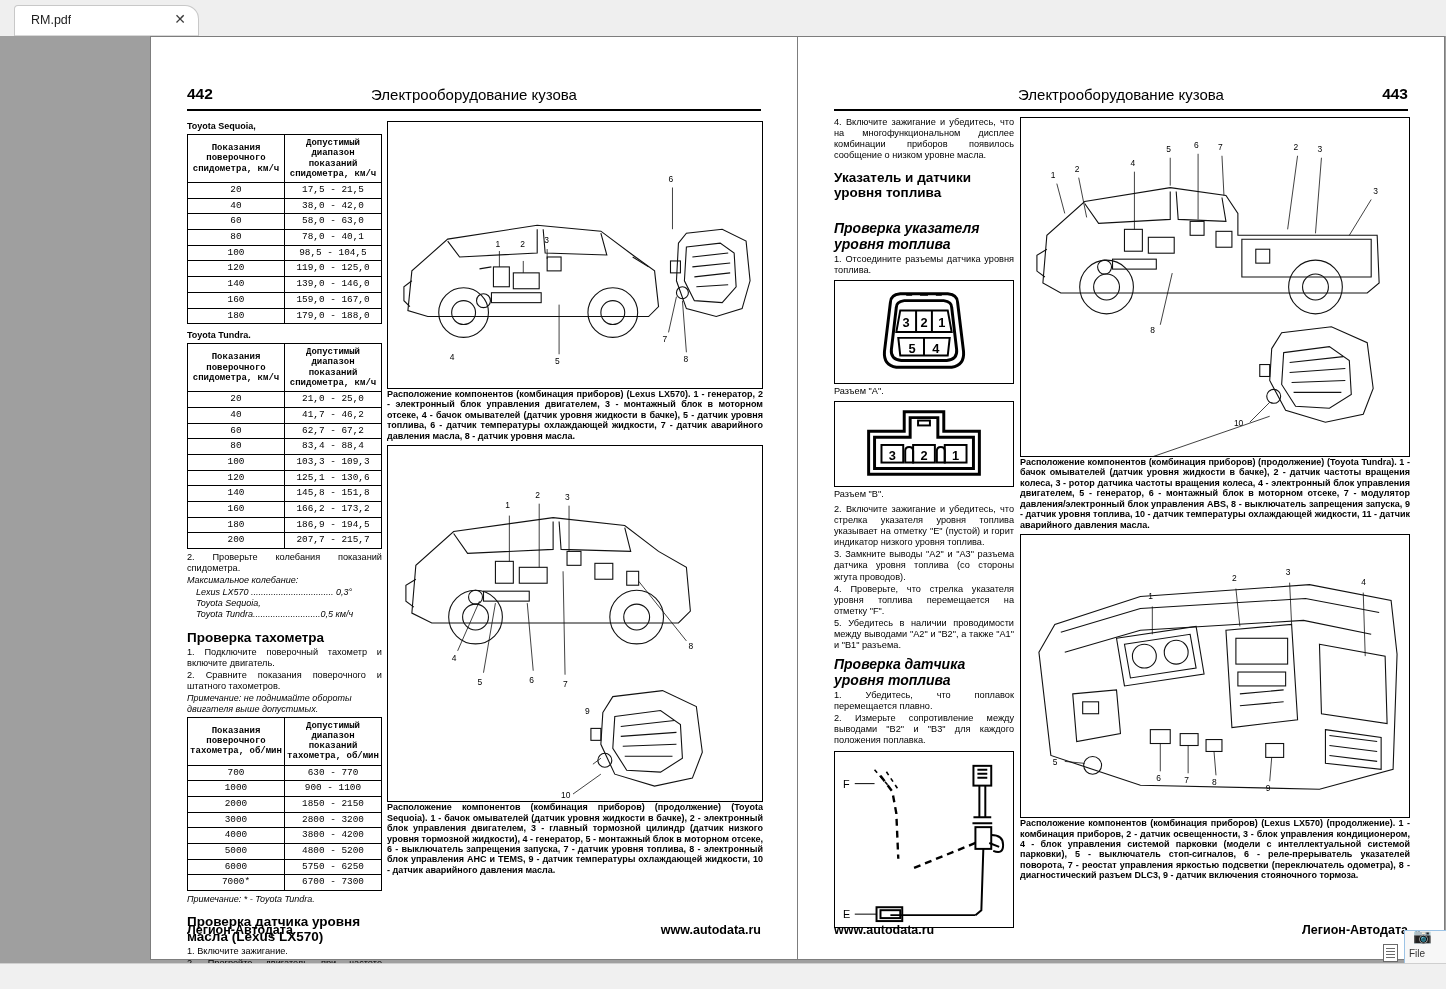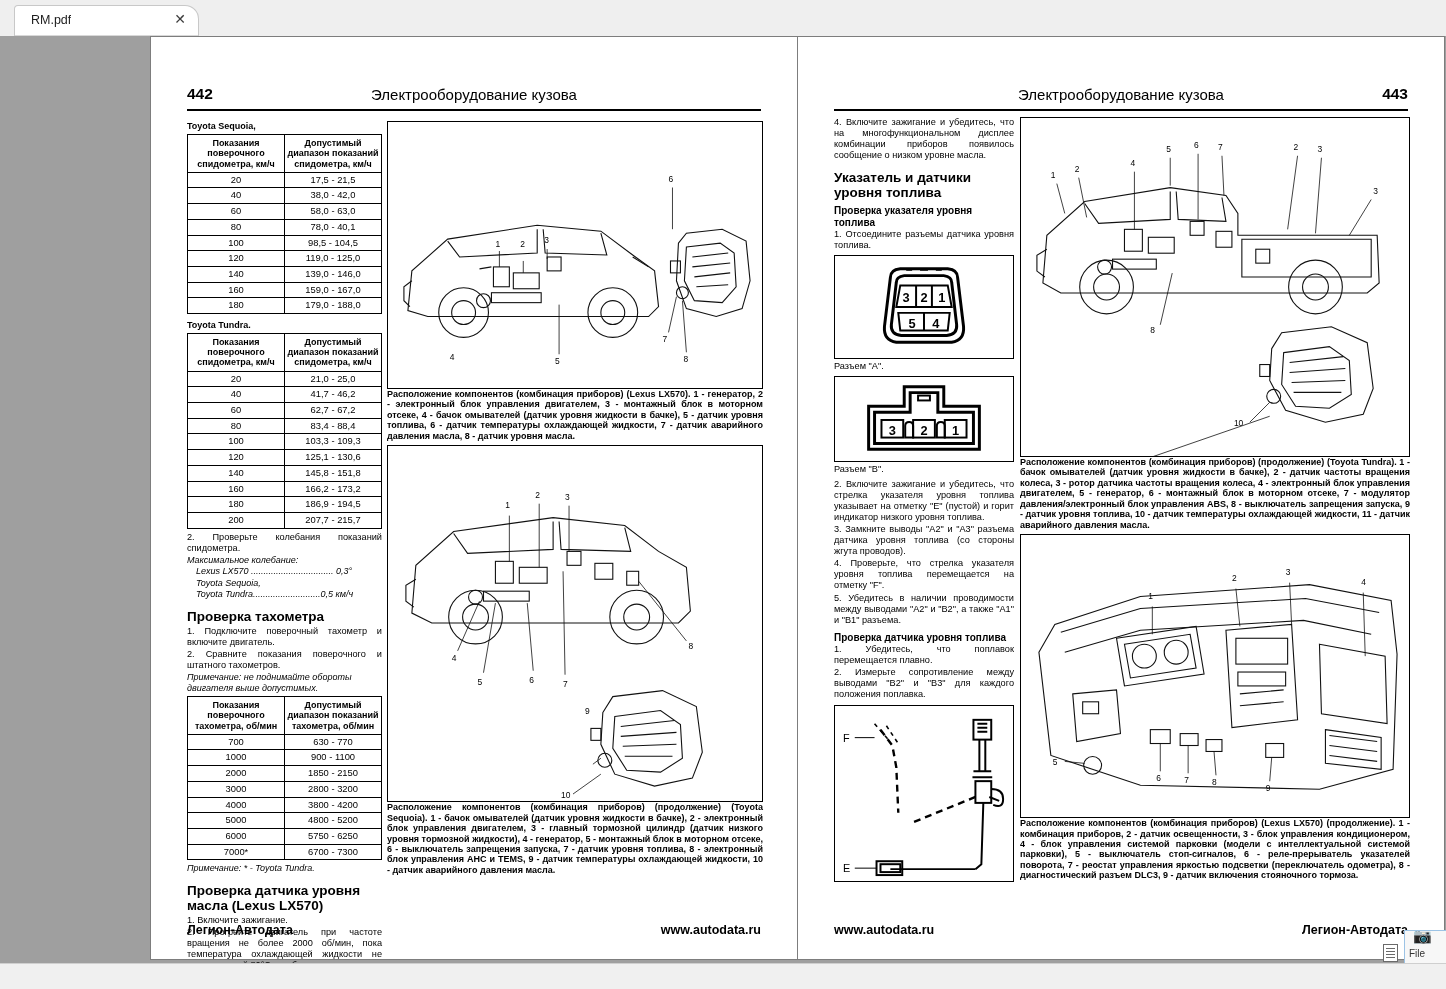--- a/index.html
+++ b/index.html
@@ -68,32 +68,32 @@
   .pg-head .title {
     position: absolute; left: 0; right: 0; top: 1px; text-align: center;
     font-size: 15px; font-weight: normal; color: #000;
   }
 
   
   .col { position: absolute; }
 
   .subhead { font-size: 9px; font-weight: bold; color: #000; margin: 0 0 3px 0; }
   .h2 { font-size: 13.5px; font-weight: bold; color: #000; margin: 9px 0 2px 0; line-height: 1.12; }
-  .h3 { font-size: 10px; font-weight: bold; color: #000; margin: 5px 0 1px 0; line-height: 1.14; }
+  .h3 { font-size: 14px; font-weight: bold; font-style: italic; color: #000; margin: 21px 0 1px 0; line-height: 1.14; }
   .body-txt {
     font-size: 9.2px; color: #000; line-height: 1.2; text-align: justify;
     margin: 0 0 1px 0;
   }
   .note-txt { font-size: 9px; font-style: italic; color: #000; line-height: 1.2; margin: 1px 0; }
   .dotline { font-size: 9px; font-style: italic; color: #000; line-height: 1.25; padding-left: 9px; }
 
   
   table.spec {
     border-collapse: collapse; width: 100%;
-    border: 1.4px solid #000; margin: 2px 0 3px 0;
+    border: 1.4px solid #000; margin: 2px 0 3px 0; font-family: Liberation Mono, monospace;
   }
   table.spec th, table.spec td {
     border: 1px solid #000; text-align: center; color: #000;
     padding: 1px 2px;
   }
   table.spec th { font-size: 9px; font-weight: bold; line-height: 1.14; padding: 3px 2px; }
   table.spec td { font-size: 9.4px; line-height: 1.35; }
 
   
   .fig {

